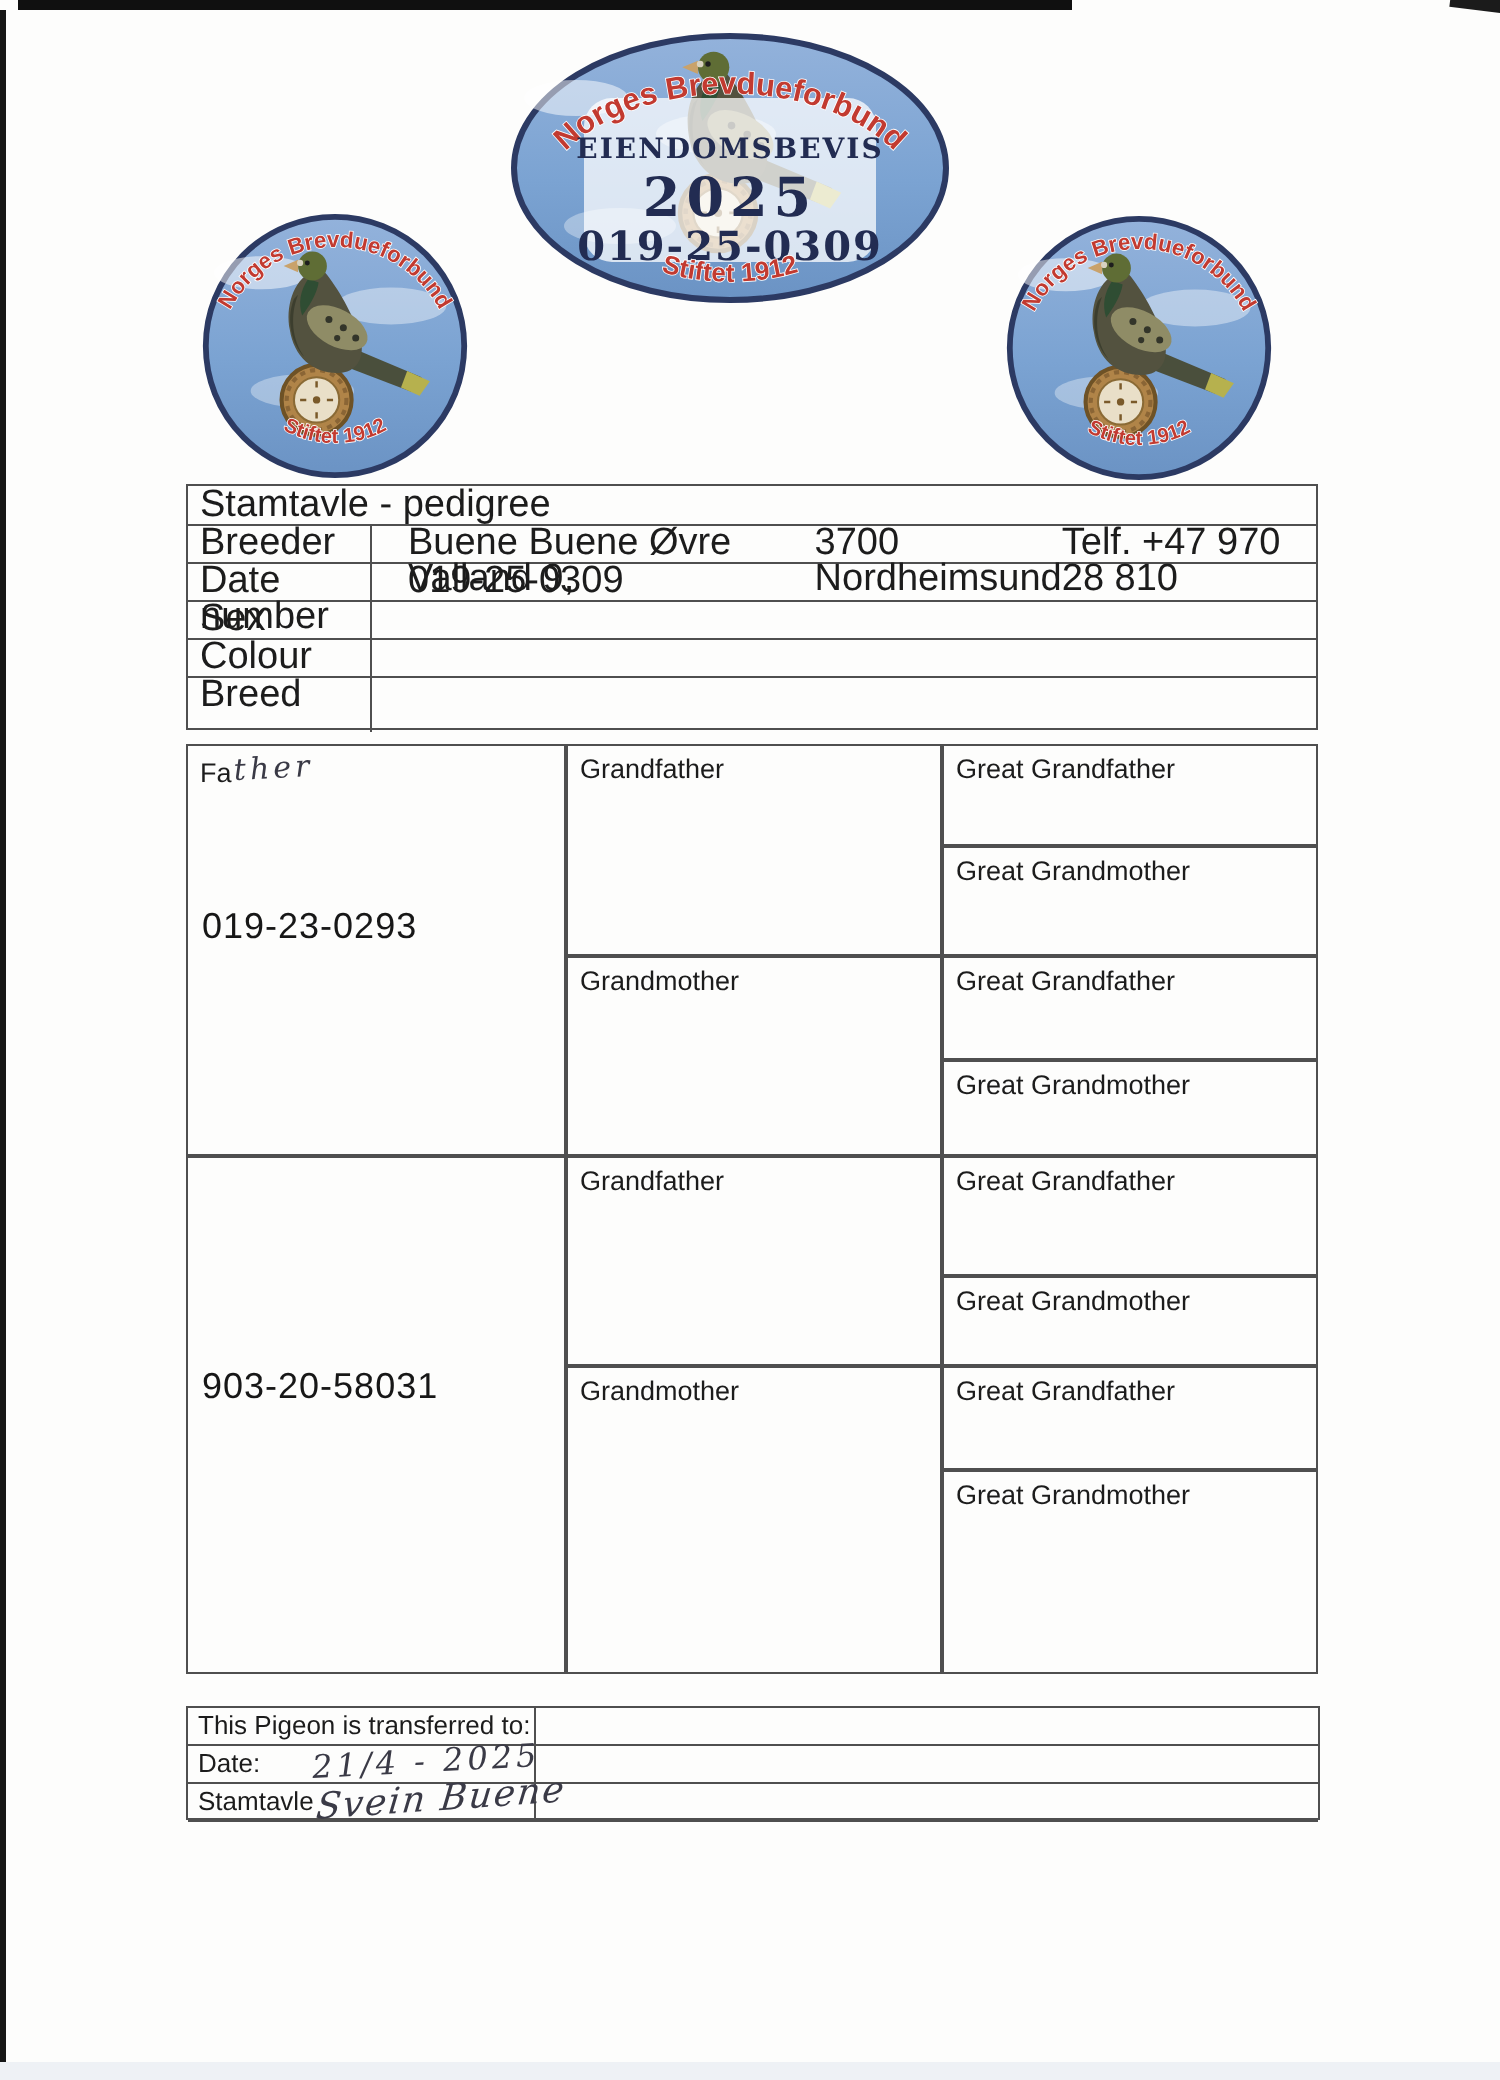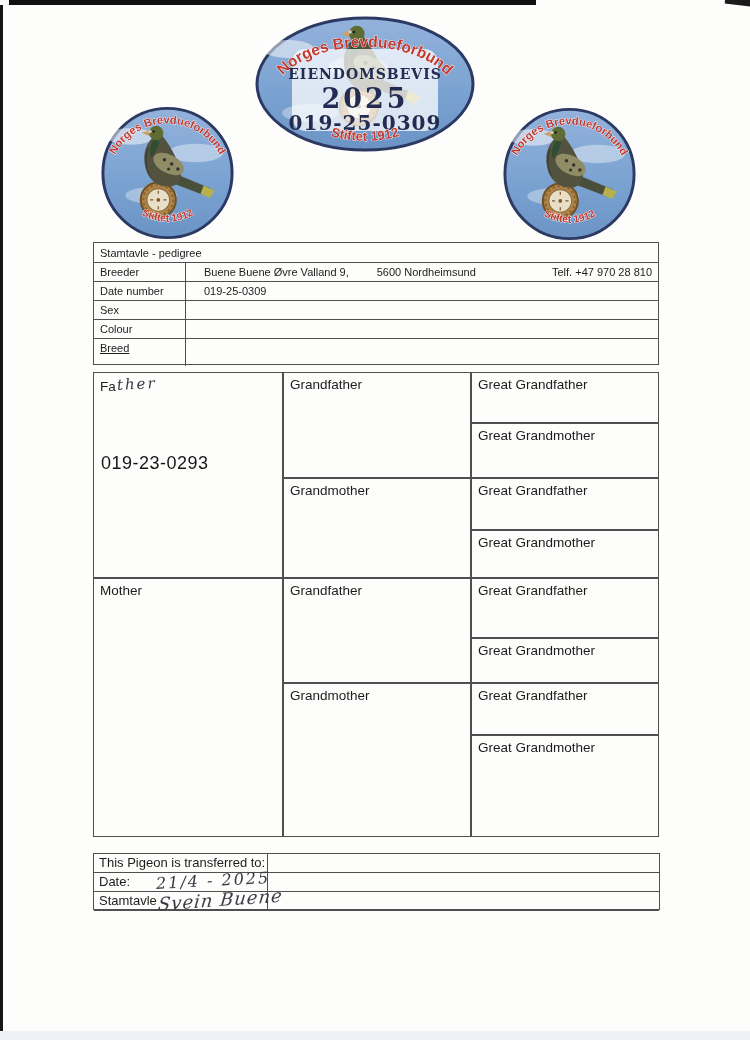--- a/index.html
+++ b/index.html
@@ -19,24 +19,24 @@
   .round-emblem{position:absolute;width:137px;height:136px;}
   .round-emblem.left{left:99px;top:105px;}
   .round-emblem.right{left:501px;top:106px;}
   .oval-emblem svg,.round-emblem svg{width:100%;height:100%;display:block;}
   .red-arc{fill:#c23a30;stroke:#ffffff;stroke-width:0.8;paint-order:stroke;
     font-family:"Liberation Sans",sans-serif;font-weight:bold;}
   .navy-serif{fill:#222c52;font-family:"DejaVu Serif",serif;font-weight:bold;}
 
   
   .info-table{position:absolute;left:93px;top:242px;width:566px;height:123px;
-    border:1px solid #4f4f4f;box-sizing:border-box;font-size:11px;}
+    border:1px solid #4f4f4f;box-sizing:border-box;font-size:19px;}
   .it-header{height:20px;line-height:20px;border-bottom:1px solid #4f4f4f;padding-left:6px;box-sizing:border-box;}
   .it-row{display:flex;border-bottom:1px solid #4f4f4f;box-sizing:border-box;}
-  .it-row:last-child{border-bottom:none;text-decoration:underline;}
+  .it-row:last-child{border-bottom:none;}
   .it-label{width:92px;flex:0 0 92px;border-right:1px solid #4f4f4f;padding-left:6px;box-sizing:border-box;}
   .it-value{flex:1;padding-left:18px;display:flex;align-items:flex-start;box-sizing:border-box;}
   .r19{height:19px;line-height:18px;}
   .r28{height:27px;line-height:18px;}
   .breeder-line{display:flex;width:100%;padding-right:6px;}
   .addr2{margin-left:28px;}
   .phone{margin-left:auto;}
 
   
   .ped-table{position:absolute;left:93px;top:372px;width:566px;height:465px;font-size:13.5px;}
@@ -157,21 +157,21 @@
     </svg>
   </div>
 
   <div class="info-table">
     <div class="it-header">Stamtavle - pedigree</div>
     <div class="it-row r19">
       <div class="it-label">Breeder</div>
       <div class="it-value">
         <div class="breeder-line">
           <span>Buene Buene Øvre Valland 9,</span>
-          <span class="addr2">5600 Nordheimsund</span>
+          <span class="addr2">3700 Nordheimsund</span>
           <span class="phone">Telf. +47 970 28 810</span>
         </div>
       </div>
     </div>
     <div class="it-row r19">
       <div class="it-label">Date number</div>
       <div class="it-value">019-25-0309</div>
     </div>
     <div class="it-row r19">
       <div class="it-label">Sex</div>
@@ -209,21 +209,21 @@
       <div class="cell-label">Grandmother</div>
     </div>
     <div class="cell" style="left:378px;top:106px;width:188px;height:52px;">
       <div class="cell-label">Great Grandfather</div>
     </div>
     <div class="cell" style="left:378px;top:158px;width:188px;height:48px;">
       <div class="cell-label">Great Grandmother</div>
     </div>
 
     <div class="cell" style="left:0;top:206px;width:190px;height:259px;">
-      <div class="cell-label">Mother</div>
+      <div class="big-ring" style="top:104px;">903-20-58031</div>
     </div>
 
     <div class="cell" style="left:190px;top:206px;width:188px;height:105px;">
       <div class="cell-label">Grandfather</div>
     </div>
     <div class="cell" style="left:378px;top:206px;width:188px;height:60px;">
       <div class="cell-label">Great Grandfather</div>
     </div>
     <div class="cell" style="left:378px;top:266px;width:188px;height:45px;">
       <div class="cell-label">Great Grandmother</div>

